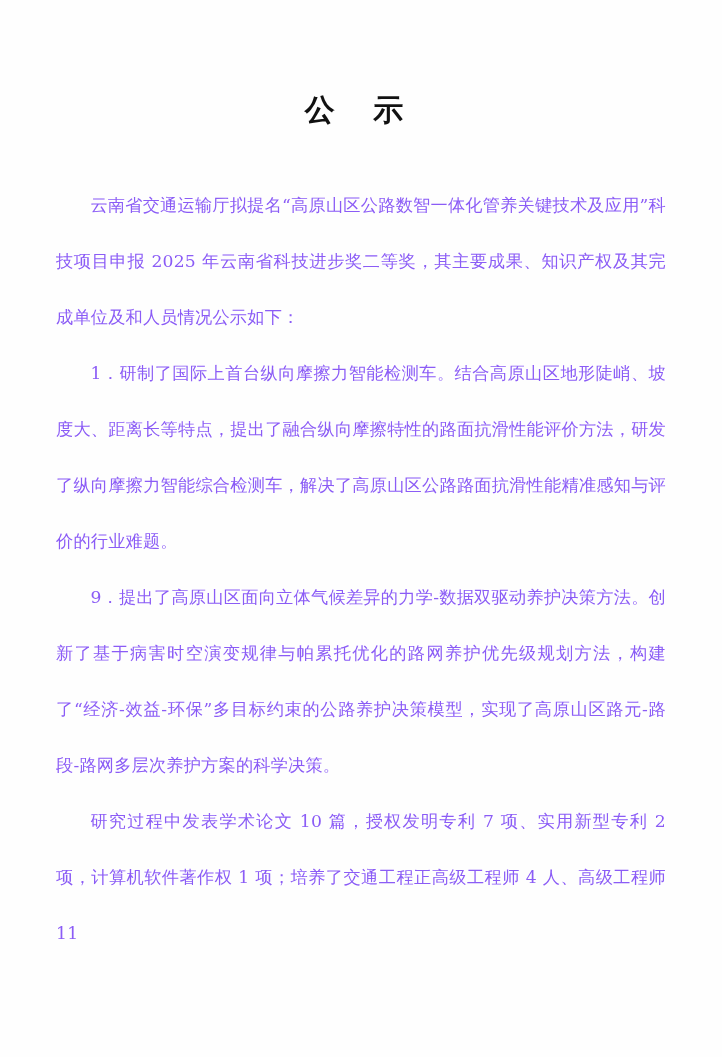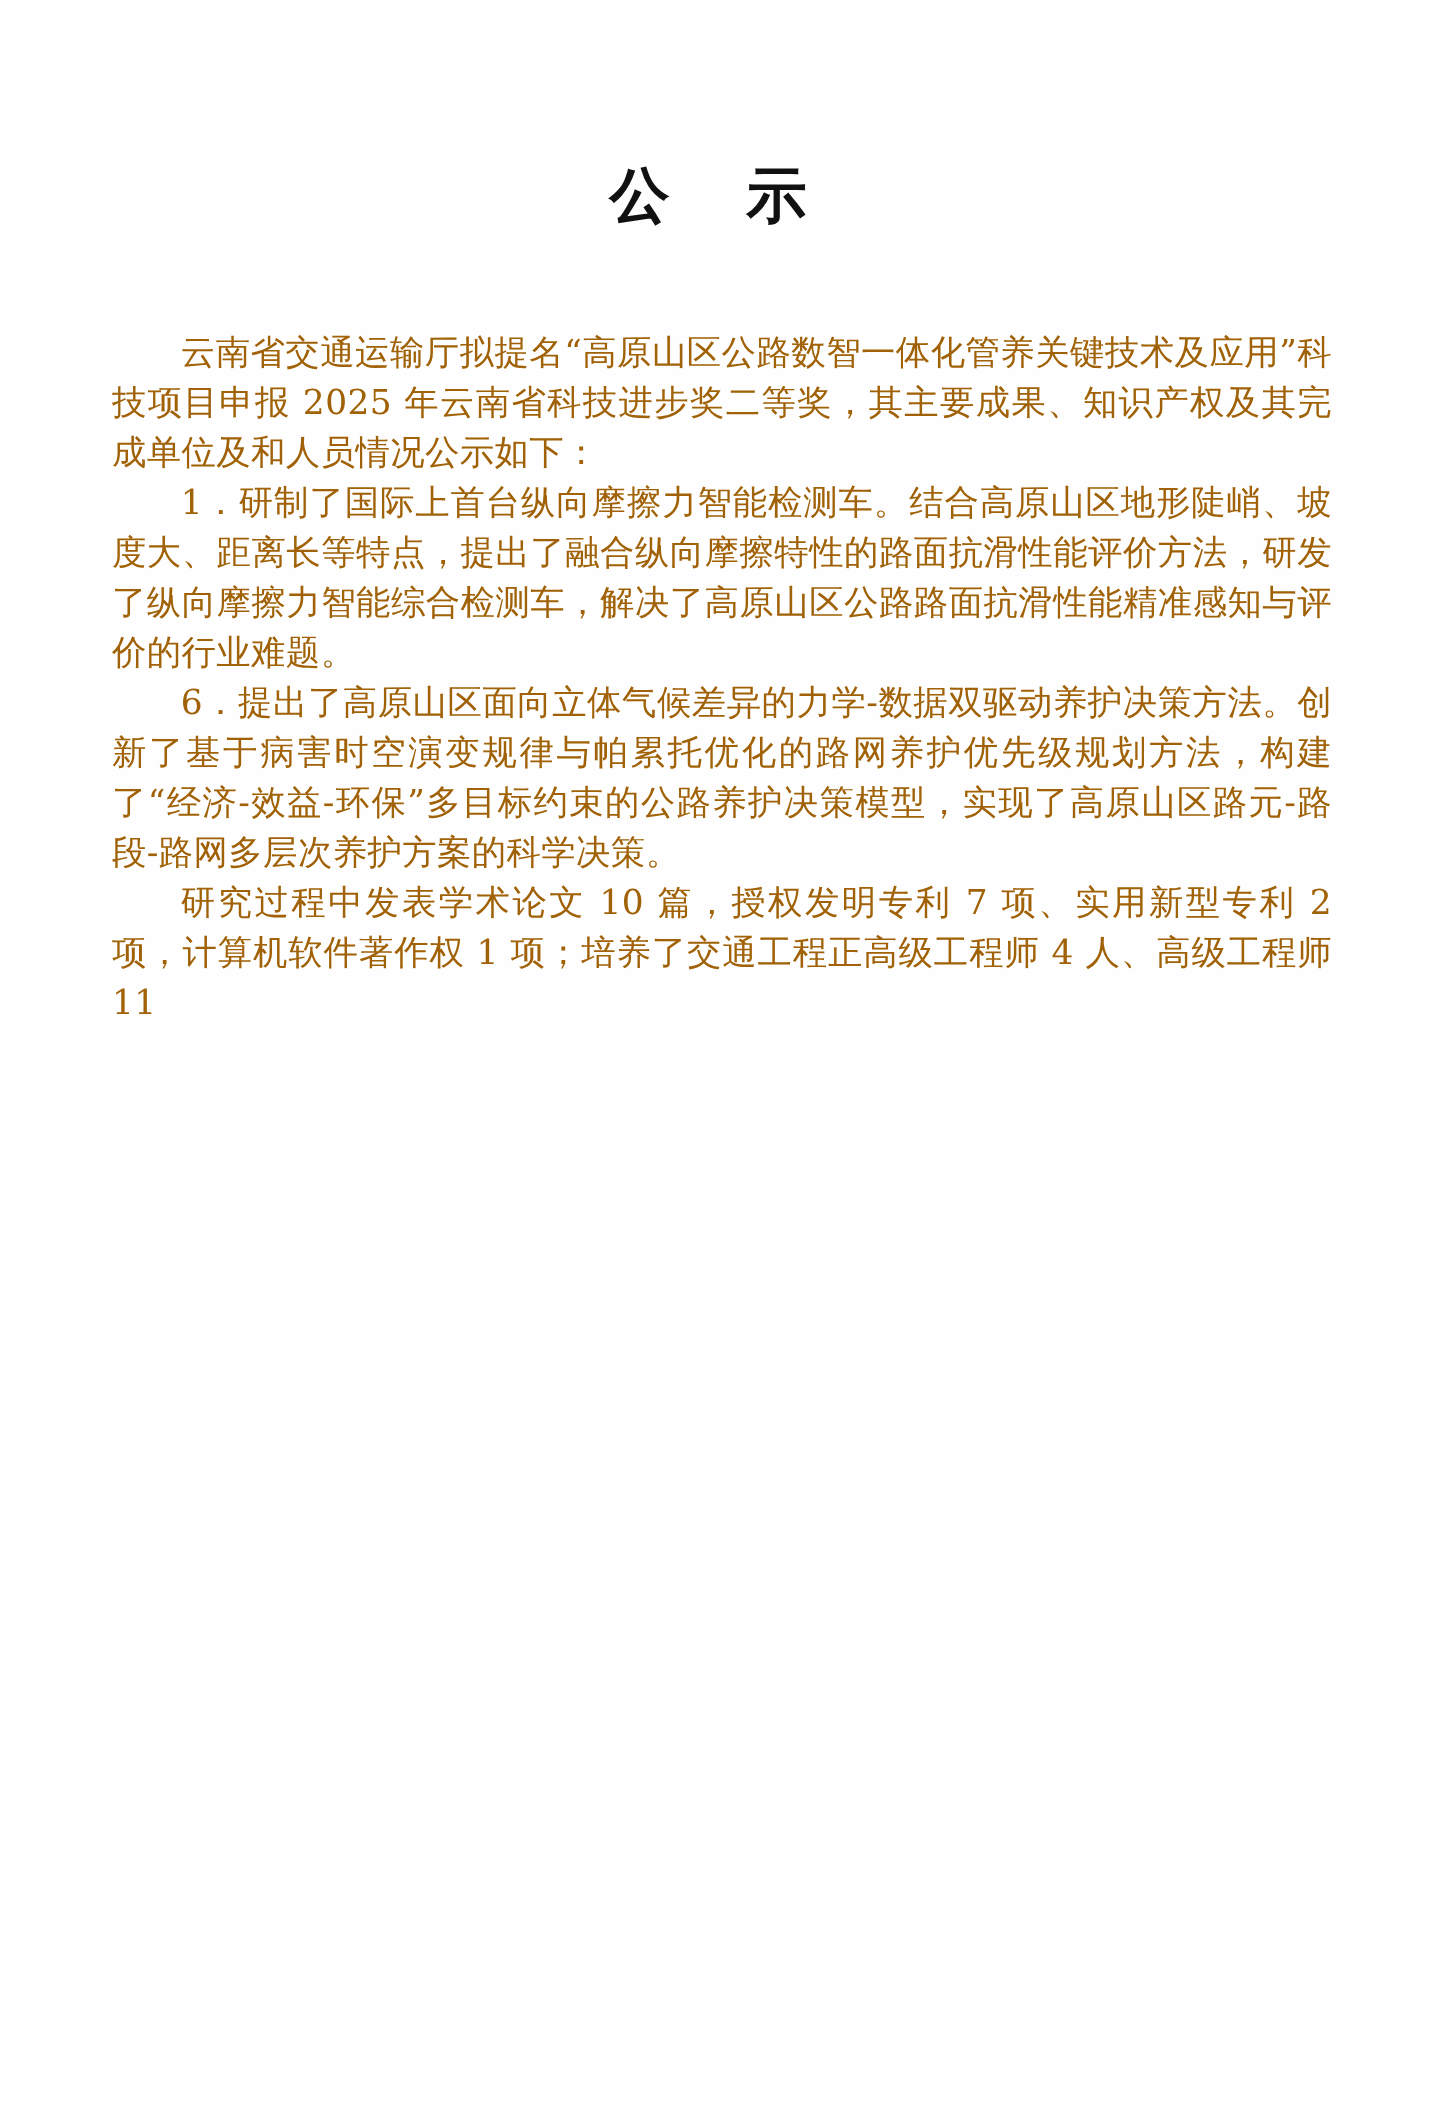--- a/index.html
+++ b/index.html
@@ -12,58 +12,58 @@
     background: #ffffff;
     font-family: "DejaVu Serif", "Liberation Serif", serif;
     color: #1a1a1a;
     overflow: hidden;
   }
   .page {
     position: relative;
     width: 722px;
     height: 1057px;
     box-sizing: border-box;
-    padding: 0 56px;
+    padding: 12px 56px;
     background: #fefefe;
   }
   .doc-title {
     text-align: center;
     font-size: 30px;
     font-weight: bold;
     letter-spacing: 14px;
     margin: 0;
     padding-top: 78px;
     padding-bottom: 0;
     color: #111;
     font-family: "DejaVu Serif", "Liberation Serif", serif;
   }
   .body-block {
     margin-top: 46px;
   }
   p.para {
     font-size: 17.2px;
-    line-height: 25px;
+    line-height: 56px;
     margin: 0;
     text-align: justify;
     text-justify: inter-ideograph;
     text-indent: 2em;
-    color: #a16207;
+    color: #8b5cf6;
     letter-spacing: 0.2px;
   }
   p.para.list-item {
     text-indent: 2em;
   }
 </style>
 </head>
 <body>
 
 <div class="page">
 
   <h1 class="doc-title">公 示</h1>
 
   <div class="body-block">
     <p class="para">云南省交通运输厅拟提名“高原山区公路数智一体化管养关键技术及应用”科技项目申报 2025 年云南省科技进步奖二等奖，其主要成果、知识产权及其完成单位及和人员情况公示如下：</p>
     <p class="para list-item">1．研制了国际上首台纵向摩擦力智能检测车。结合高原山区地形陡峭、坡度大、距离长等特点，提出了融合纵向摩擦特性的路面抗滑性能评价方法，研发了纵向摩擦力智能综合检测车，解决了高原山区公路路面抗滑性能精准感知与评价的行业难题。</p>
-    <p class="para list-item">6．提出了高原山区面向立体气候差异的力学-数据双驱动养护决策方法。创新了基于病害时空演变规律与帕累托优化的路网养护优先级规划方法，构建了“经济-效益-环保”多目标约束的公路养护决策模型，实现了高原山区路元-路段-路网多层次养护方案的科学决策。</p>
+    <p class="para list-item">9．提出了高原山区面向立体气候差异的力学-数据双驱动养护决策方法。创新了基于病害时空演变规律与帕累托优化的路网养护优先级规划方法，构建了“经济-效益-环保”多目标约束的公路养护决策模型，实现了高原山区路元-路段-路网多层次养护方案的科学决策。</p>
     <p class="para">研究过程中发表学术论文 10 篇，授权发明专利 7 项、实用新型专利 2 项，计算机软件著作权 1 项；培养了交通工程正高级工程师 4 人、高级工程师 11</p>
   </div>
 
 </div>
 
 </body></html>

